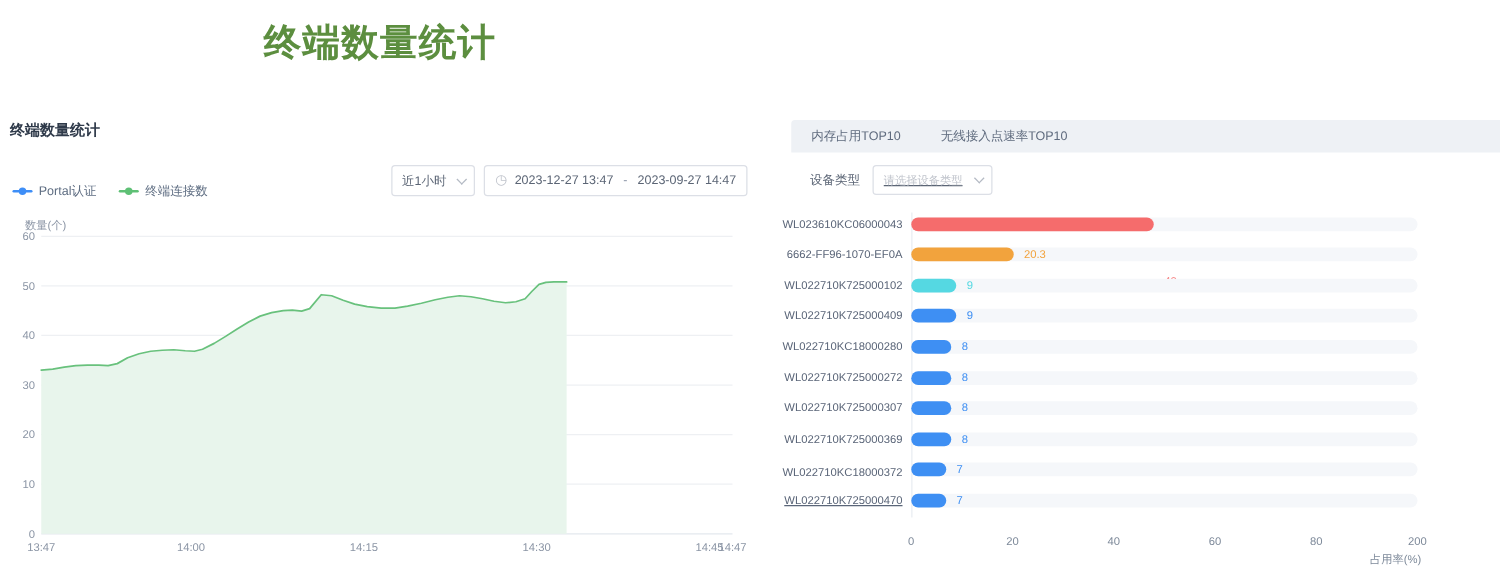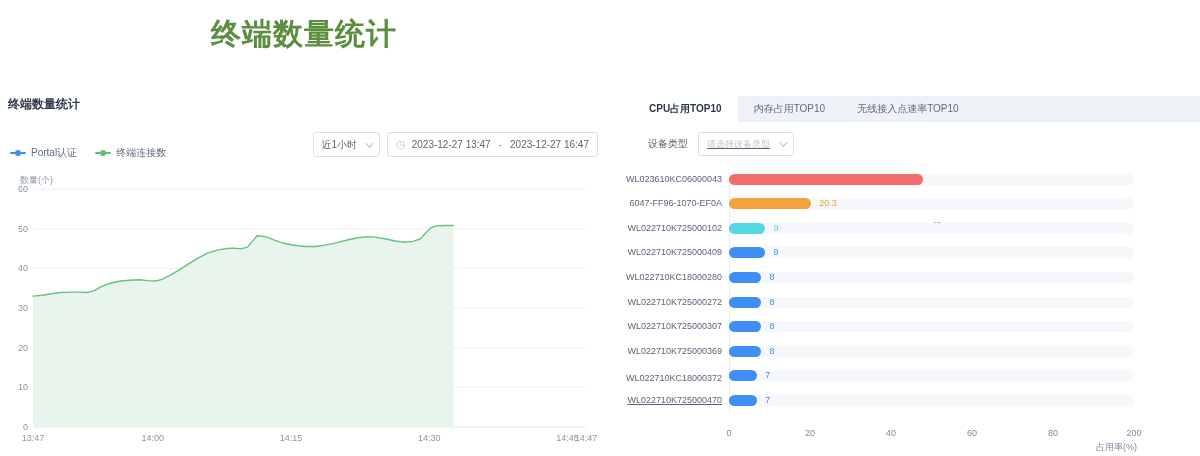--- a/index.html
+++ b/index.html
@@ -73,21 +73,21 @@
 
   <div class="controls">
     <div class="select">
       <span>近1小时</span>
       <i class="chev"></i>
     </div>
     <div class="daterange">
       <span class="clock">◷</span>
       <span>2023-12-27 13:47</span>
       <span class="sep">-</span>
-      <span>2023-12-27 16:47</span>
+      <span>2023-09-27 14:47</span>
     </div>
   </div>
 
   <div class="legend" id="legend">
       <span class="lg-item">
         <span class="lg-mark" style="color:#3e8ef7">
           <span class="lg-line"></span>
           <span class="lg-dot"></span>
         </span>
         <span class="lg-text">Portal认证</span>
@@ -123,41 +123,40 @@
       <text class="tk" x="567.6" y="271" text-anchor="middle">14:45</text>
       <text class="tk" x="586.0" y="271" text-anchor="middle">14:47</text>
       <path d="M33.0 126.1 L42.2 125.3 L51.4 123.7 L60.6 122.5 L69.9 122.1 L79.1 122.1 L86.5 122.5 L93.8 120.9 L102.1 116.2 L111.3 113.0 L120.6 111.0 L129.8 110.2 L139.0 109.8 L148.2 110.6 L155.6 111.0 L162.0 109.4 L171.3 104.7 L180.5 99.1 L189.7 93.2 L198.9 87.6 L208.1 82.9 L217.3 80.1 L226.6 78.5 L233.9 78.1 L241.3 78.9 L247.7 76.9 L257.0 65.8 L265.3 66.6 L274.5 70.2 L283.7 73.3 L293.8 75.3 L304.9 76.5 L316.0 76.5 L326.1 74.9 L337.1 72.6 L348.2 69.8 L358.3 67.8 L367.6 66.6 L376.8 67.4 L386.0 69.0 L395.2 71.0 L404.4 72.2 L412.7 71.4 L420.1 69.0 L425.6 63.0 L431.2 57.5 L436.7 55.9 L443.1 55.5 L453.3 55.5 L453.3 257 L33.0 257 Z" fill="#e8f5ec" stroke="none"></path>
       <path d="M33.0 126.1 L42.2 125.3 L51.4 123.7 L60.6 122.5 L69.9 122.1 L79.1 122.1 L86.5 122.5 L93.8 120.9 L102.1 116.2 L111.3 113.0 L120.6 111.0 L129.8 110.2 L139.0 109.8 L148.2 110.6 L155.6 111.0 L162.0 109.4 L171.3 104.7 L180.5 99.1 L189.7 93.2 L198.9 87.6 L208.1 82.9 L217.3 80.1 L226.6 78.5 L233.9 78.1 L241.3 78.9 L247.7 76.9 L257.0 65.8 L265.3 66.6 L274.5 70.2 L283.7 73.3 L293.8 75.3 L304.9 76.5 L316.0 76.5 L326.1 74.9 L337.1 72.6 L348.2 69.8 L358.3 67.8 L367.6 66.6 L376.8 67.4 L386.0 69.0 L395.2 71.0 L404.4 72.2 L412.7 71.4 L420.1 69.0 L425.6 63.0 L431.2 57.5 L436.7 55.9 L443.1 55.5 L453.3 55.5" fill="none" stroke="#68c17c" stroke-width="1.4" stroke-linejoin="round" stroke-linecap="round"></path>
     </svg>
 </div>
 
 <div class="panel" id="panel-right">
 
   <div class="tabbar" id="tabbar">
-      <div class="tab active">CPU占用TOP10</div>
       <div class="tab">内存占用TOP10</div>
       <div class="tab">无线接入点速率TOP10</div>
     </div>
 
   <div class="filter">
     <span class="flabel">设备类型</span>
     <div class="select small">
       <span class="placeholder">请选择设备类型</span>
       <i class="chev"></i>
     </div>
   </div>
 
   <div id="bars">
     <div class="axis-vline"></div>
     <div class="xlabel">占用率(%)</div>
   <div class="bar-label" style="top: 173.5px;">WL023610KC06000043</div>
       <div class="bar-track" style="top: 173.5px;"></div>
       <div class="bar-fill" style="top: 173.5px; width: 194.4px; background: rgb(245, 108, 108);"></div>
       <div class="bar-value" style="top: 173.5px; left: 323.4px; color: rgb(245, 108, 108); margin-top: 46px;">48</div>
-      <div class="bar-label" style="top: 198.1px;">6047-FF96-1070-EF0A</div>
+      <div class="bar-label" style="top: 198.1px;">6662-FF96-1070-EF0A</div>
       <div class="bar-track" style="top: 198.1px;"></div>
       <div class="bar-fill" style="top: 198.1px; width: 82.2px; background: rgb(242, 163, 61);"></div>
       <div class="bar-value" style="top: 198.1px; left: 211.2px; color: rgb(242, 163, 61);">20.3</div>
       <div class="bar-label" style="top: 222.7px;">WL022710K725000102</div>
       <div class="bar-track" style="top: 222.7px;"></div>
       <div class="bar-fill" style="top: 222.7px; width: 36.4px; background: rgb(85, 216, 226);"></div>
       <div class="bar-value" style="top: 222.7px; left: 165.4px; color: rgb(85, 216, 226);">9</div>
       <div class="bar-label" style="top: 247.3px;">WL022710K725000409</div>
       <div class="bar-track" style="top: 247.3px;"></div>
       <div class="bar-fill" style="top: 247.3px; width: 36.4px; background: rgb(62, 143, 243);"></div>

